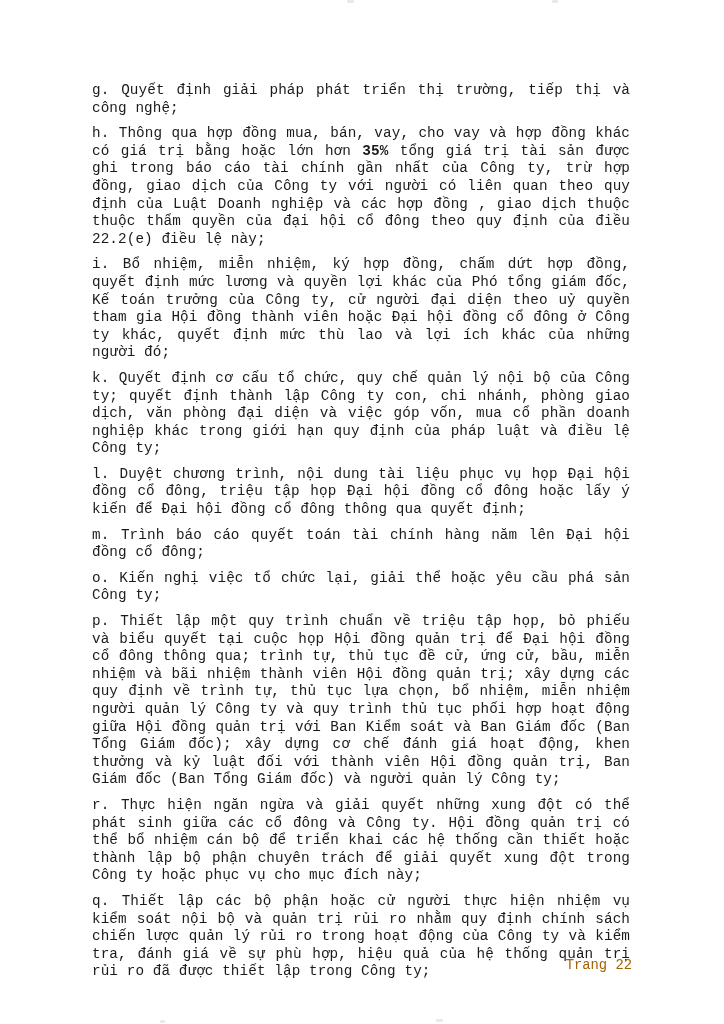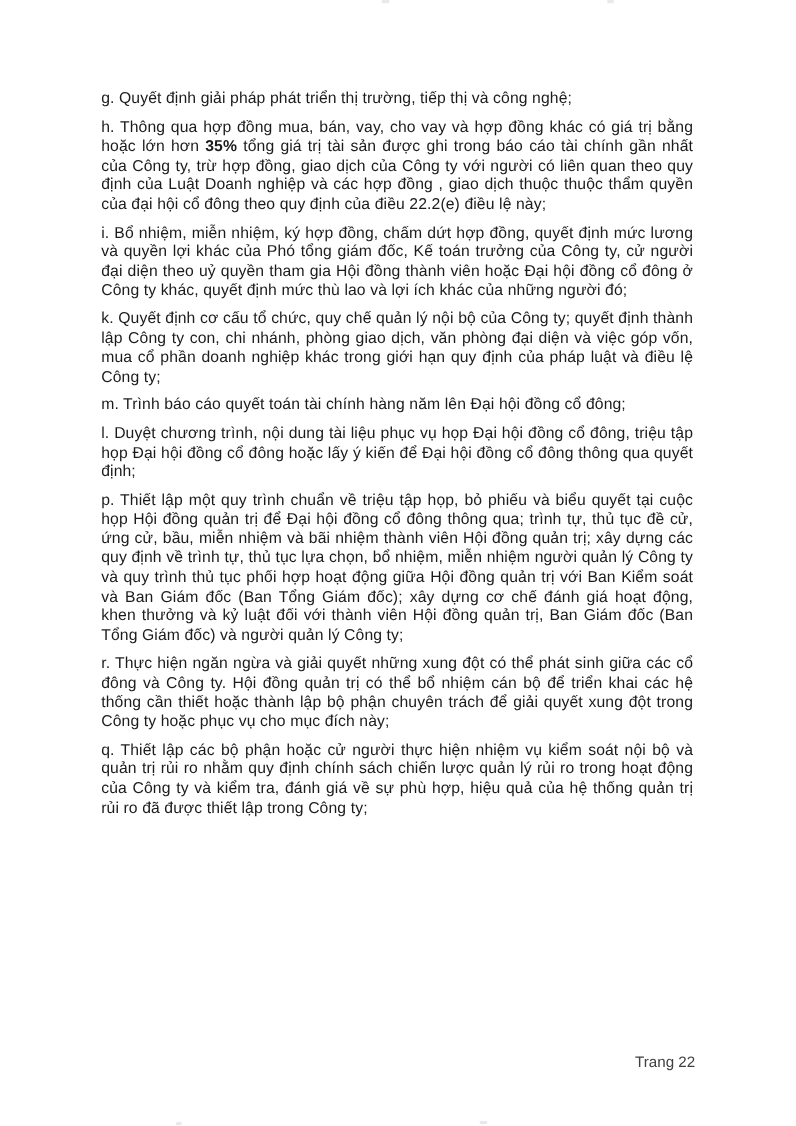--- a/index.html
+++ b/index.html
@@ -6,21 +6,21 @@
     margin: 0;
     padding: 0;
     background: #ffffff;
   }
   .page {
     position: relative;
     width: 724px;
     height: 1024px;
     background: #ffffff;
     overflow: hidden;
-    font-family: Liberation Sans, sans-serif;
+    font-family: Liberation Mono, monospace;
     color: #1b1b1b;
   }
   .content {
     position: absolute;
     left: 92px;
     top: 82px;
     width: 538px;
   }
   .para {
     margin: 0 0 8px 0;
@@ -33,21 +33,21 @@
     font-weight: bold;
     margin-top: 12px;
   }
   .footer {
     position: absolute;
     top: 958px;
     left: 92px;
     width: 540px;
     text-align: right;
     font-size: 13.8px;
-    color: #404040;
+    color: #a16207;
   }
   
   .speck {
     position: absolute;
     background: #e9e9e9;
     border-radius: 1px;
   }
   .speck.s1 { left: 347px; top: 0;    width: 7px; height: 3px; }
   .speck.s2 { left: 552px; top: 0;    width: 6px; height: 3px; }
   .speck.s3 { left: 436px; top: 1019px; width: 7px; height: 3px; }
@@ -67,25 +67,26 @@
 
     <p class="para">g. Quyết định giải pháp phát triển thị trường, tiếp thị và công nghệ;</p>
 
     <p class="para"><span>h. Thông qua hợp đồng mua, bán, vay, cho vay và hợp đồng khác có giá trị bằng hoặc lớn hơn </span><b>35%</b><span> tổng giá trị tài sản được ghi trong báo cáo tài chính gần nhất của Công ty, trừ hợp đồng, giao dịch của Công ty với người có liên quan theo quy định của Luật Doanh nghiệp và các hợp đồng , giao dịch thuộc thuộc thẩm quyền của đại hội cổ đông theo quy định của điều 22.2(e) điều lệ này;</span></p>
 
     <p class="para">i. Bổ nhiệm, miễn nhiệm, ký hợp đồng, chấm dứt hợp đồng, quyết định mức lương và quyền lợi khác của Phó tổng giám đốc, Kế toán trưởng của Công ty, cử người đại diện theo uỷ quyền tham gia Hội đồng thành viên hoặc Đại hội đồng cổ đông ở Công ty khác, quyết định mức thù lao và lợi ích khác của những người đó;</p>
 
 
     <p class="para">k. Quyết định cơ cấu tổ chức, quy chế quản lý nội bộ của Công ty; quyết định thành lập Công ty con, chi nhánh, phòng giao dịch, văn phòng đại diện và việc góp vốn, mua cổ phần doanh nghiệp khác trong giới hạn quy định của pháp luật và điều lệ Công ty;</p>
 
+    <p class="para">l. Duyệt chương trình, nội dung tài liệu phục vụ họp Đại hội đồng cổ đông, triệu tập họp Đại hội đồng cổ đông hoặc lấy ý kiến để Đại hội đồng cổ đông thông qua quyết định;</p>
+
     <p class="para">m. Trình báo cáo quyết toán tài chính hàng năm lên Đại hội đồng cổ đông;</p>
 
-    <p class="para">l. Duyệt chương trình, nội dung tài liệu phục vụ họp Đại hội đồng cổ đông, triệu tập họp Đại hội đồng cổ đông hoặc lấy ý kiến để Đại hội đồng cổ đông thông qua quyết định;</p>
 
-
+    <p class="para">o. Kiến nghị việc tổ chức lại, giải thể hoặc yêu cầu phá sản Công ty;</p>
 
     <p class="para">p. Thiết lập một quy trình chuẩn về triệu tập họp, bỏ phiếu và biểu quyết tại cuộc họp Hội đồng quản trị để Đại hội đồng cổ đông thông qua; trình tự, thủ tục đề cử, ứng cử, bầu, miễn nhiệm và bãi nhiệm thành viên Hội đồng quản trị; xây dựng các quy định về trình tự, thủ tục lựa chọn, bổ nhiệm, miễn nhiệm người quản lý Công ty và quy trình thủ tục phối hợp hoạt động giữa Hội đồng quản trị với Ban Kiểm soát và Ban Giám đốc (Ban Tổng Giám đốc); xây dựng cơ chế đánh giá hoạt động, khen thưởng và kỷ luật đối với thành viên Hội đồng quản trị, Ban Giám đốc (Ban Tổng Giám đốc) và người quản lý Công ty;</p>
 
     <p class="para">r. Thực hiện ngăn ngừa và giải quyết những xung đột có thể phát sinh giữa các cổ đông và Công ty. Hội đồng quản trị có thể bổ nhiệm cán bộ để triển khai các hệ thống cần thiết hoặc thành lập bộ phận chuyên trách để giải quyết xung đột trong Công ty hoặc phục vụ cho mục đích này;</p>
 
     <p class="para">q. Thiết lập các bộ phận hoặc cử người thực hiện nhiệm vụ kiểm soát nội bộ và quản trị rủi ro nhằm quy định chính sách chiến lược quản lý rủi ro trong hoạt động của Công ty và kiểm tra, đánh giá về sự phù hợp, hiệu quả của hệ thống quản trị rủi ro đã được thiết lập trong Công ty;</p>
 
   </div>
 
   <div class="footer">Trang 22</div>

